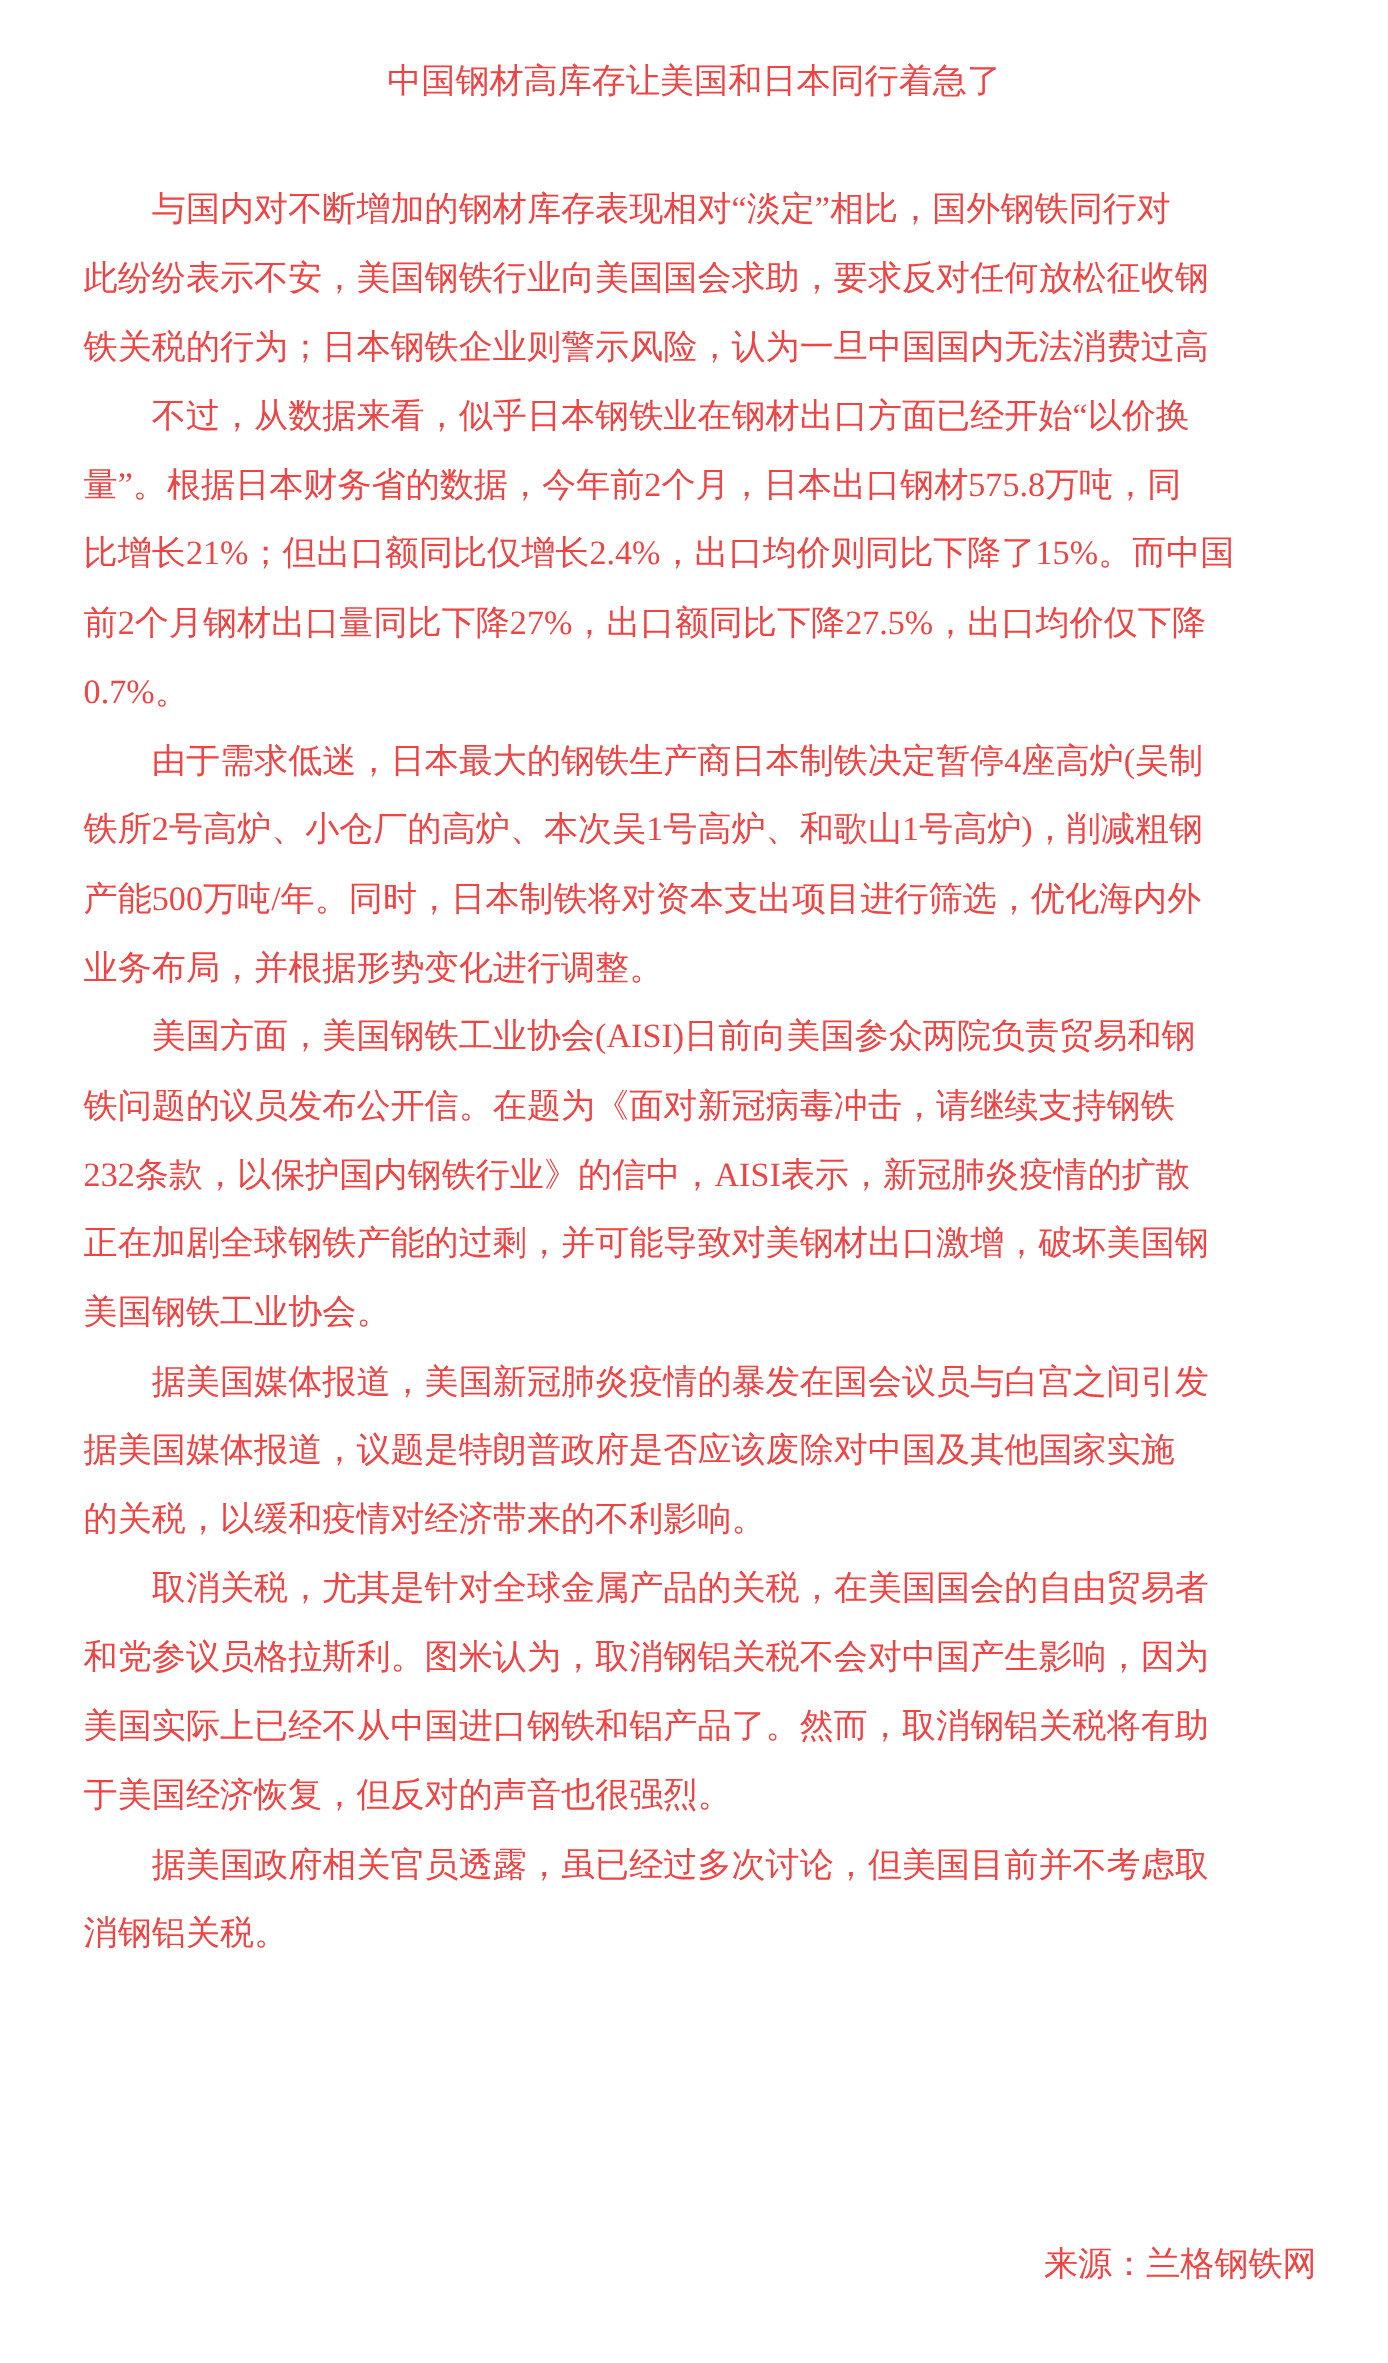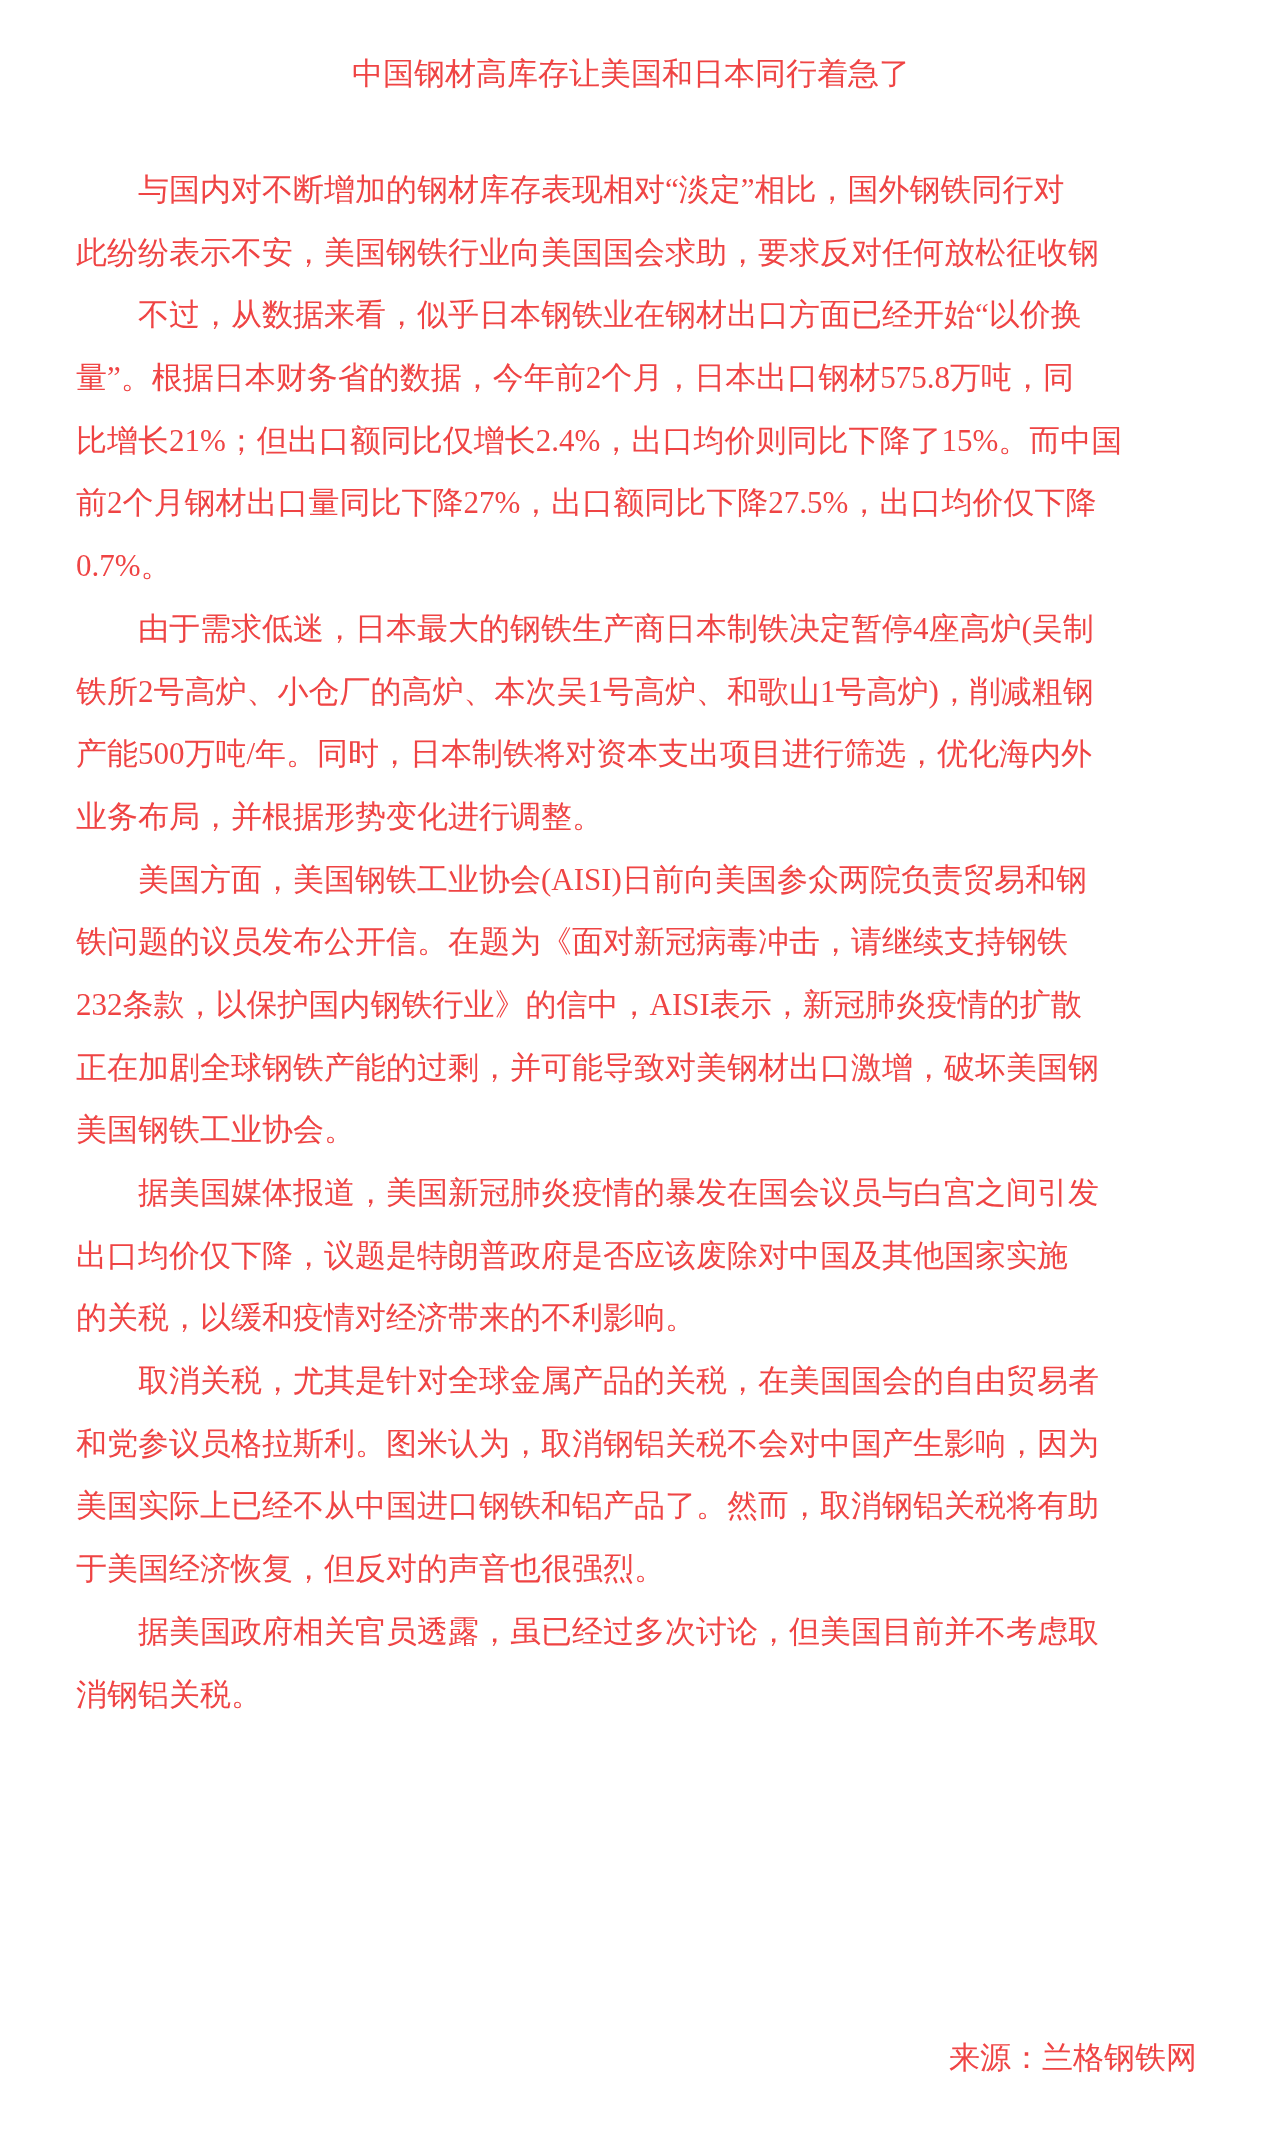--- a/index.html
+++ b/index.html
@@ -54,36 +54,37 @@
 </style>
 </head>
 <body>
 
 <div class="page">
   <div class="title">中国钢材高库存让美国和日本同行着急了</div>
 
   <div class="body-text" id="article-body">
       <div class="line indent">与国内对不断增加的钢材库存表现相对“淡定”相比，国外钢铁同行对</div>
       <div class="line">此纷纷表示不安，美国钢铁行业向美国国会求助，要求反对任何放松征收钢</div>
+      <div class="line">铁关税的行为；日本钢铁企业则警示风险，认为一旦中国国内无法消费过高</div>
       <div class="line indent">不过，从数据来看，似乎日本钢铁业在钢材出口方面已经开始“以价换</div>
       <div class="line">量”。根据日本财务省的数据，今年前2个月，日本出口钢材575.8万吨，同</div>
       <div class="line">比增长21%；但出口额同比仅增长2.4%，出口均价则同比下降了15%。而中国</div>
       <div class="line">前2个月钢材出口量同比下降27%，出口额同比下降27.5%，出口均价仅下降</div>
       <div class="line">0.7%。</div>
       <div class="line indent">由于需求低迷，日本最大的钢铁生产商日本制铁决定暂停4座高炉(吴制</div>
       <div class="line">铁所2号高炉、小仓厂的高炉、本次吴1号高炉、和歌山1号高炉)，削减粗钢</div>
       <div class="line">产能500万吨/年。同时，日本制铁将对资本支出项目进行筛选，优化海内外</div>
       <div class="line">业务布局，并根据形势变化进行调整。</div>
       <div class="line indent">美国方面，美国钢铁工业协会(AISI)日前向美国参众两院负责贸易和钢</div>
       <div class="line">铁问题的议员发布公开信。在题为《面对新冠病毒冲击，请继续支持钢铁</div>
       <div class="line">232条款，以保护国内钢铁行业》的信中，AISI表示，新冠肺炎疫情的扩散</div>
       <div class="line">正在加剧全球钢铁产能的过剩，并可能导致对美钢材出口激增，破坏美国钢</div>
       <div class="line">美国钢铁工业协会。</div>
       <div class="line indent">据美国媒体报道，美国新冠肺炎疫情的暴发在国会议员与白宫之间引发</div>
-      <div class="line">出口均价仅下降，议题是特朗普政府是否应该废除对中国及其他国家实施</div>
+      <div class="line">据美国媒体报道，议题是特朗普政府是否应该废除对中国及其他国家实施</div>
       <div class="line">的关税，以缓和疫情对经济带来的不利影响。</div>
       <div class="line indent">取消关税，尤其是针对全球金属产品的关税，在美国国会的自由贸易者</div>
       <div class="line">和党参议员格拉斯利。图米认为，取消钢铝关税不会对中国产生影响，因为</div>
       <div class="line">美国实际上已经不从中国进口钢铁和铝产品了。然而，取消钢铝关税将有助</div>
       <div class="line">于美国经济恢复，但反对的声音也很强烈。</div>
       <div class="line indent">据美国政府相关官员透露，虽已经过多次讨论，但美国目前并不考虑取</div>
       <div class="line">消钢铝关税。</div>
     </div>
 
   <div class="source-line">来源：兰格钢铁网</div>

